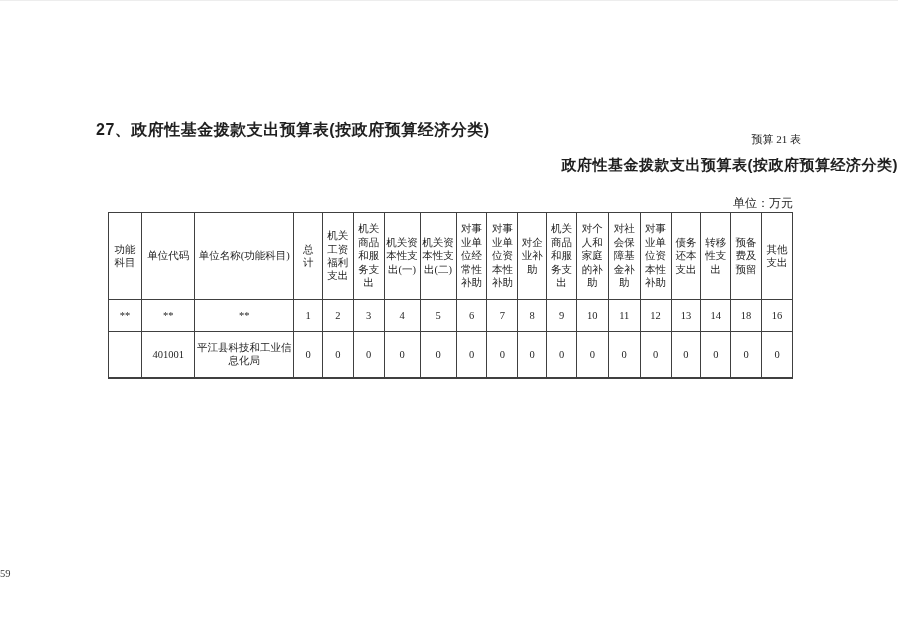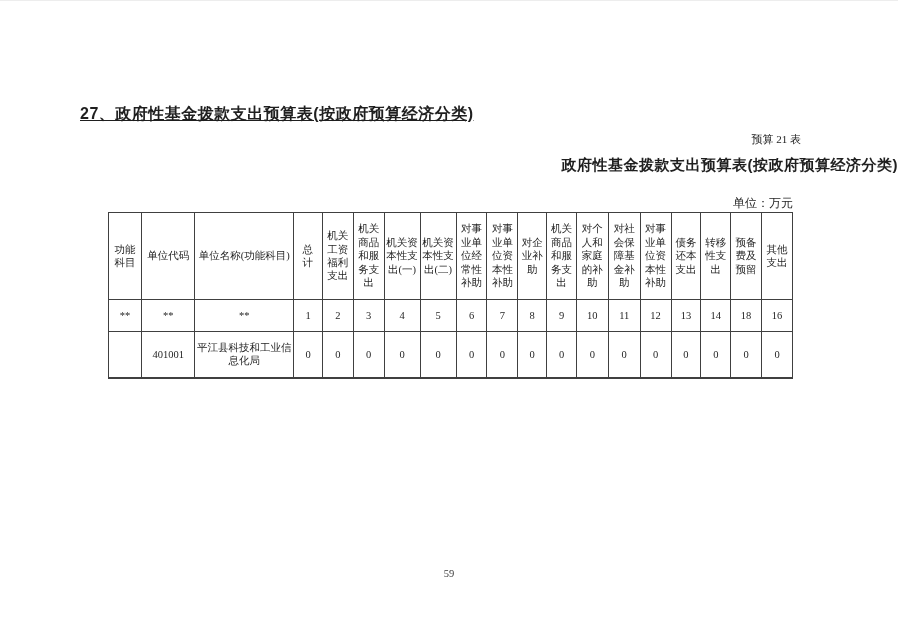--- a/index.html
+++ b/index.html
@@ -20,27 +20,26 @@
     position: absolute;
     top: 0; left: 0;
     width: 100%;
     height: 1px;
     background: #ededed;
   }
   .section-heading {
     position: absolute;
     left: 80px;
     top: 104px;
-    margin: 0;
+    margin: 16px;
     font-family: "Liberation Sans", "DejaVu Sans", sans-serif;
     font-size: 16px;
     font-weight: bold;
     letter-spacing: 0.5px;
     white-space: nowrap;
-    text-decoration: underline;
   }
   .table-label {
     position: absolute;
     right: 97px;
     top: 132px;
     font-size: 11px;
     white-space: nowrap;
   }
   .table-title {
     position: absolute;
@@ -83,28 +82,27 @@
     word-break: normal;
     overflow-wrap: break-word;
   }
   .budget-table thead tr { height: 87px; }
   .budget-table tr.index-row { height: 32px; }
   .budget-table tr.data-row { height: 46px; }
   .budget-table .force-narrow {
     display: block;
     width: 1.05em;
     margin: 0 auto;
-    text-align: left;
+    text-align: right;
   }
   .page-number {
     position: absolute;
     left: 0;
     top: 568px;
     width: 100%;
-    text-align: center;
     font-size: 10.5px;
     color: #3a3a3a;
   }
 </style>
 </head>
 <body>
 
 <div class="page">
   <div class="top-hairline"></div>
 

